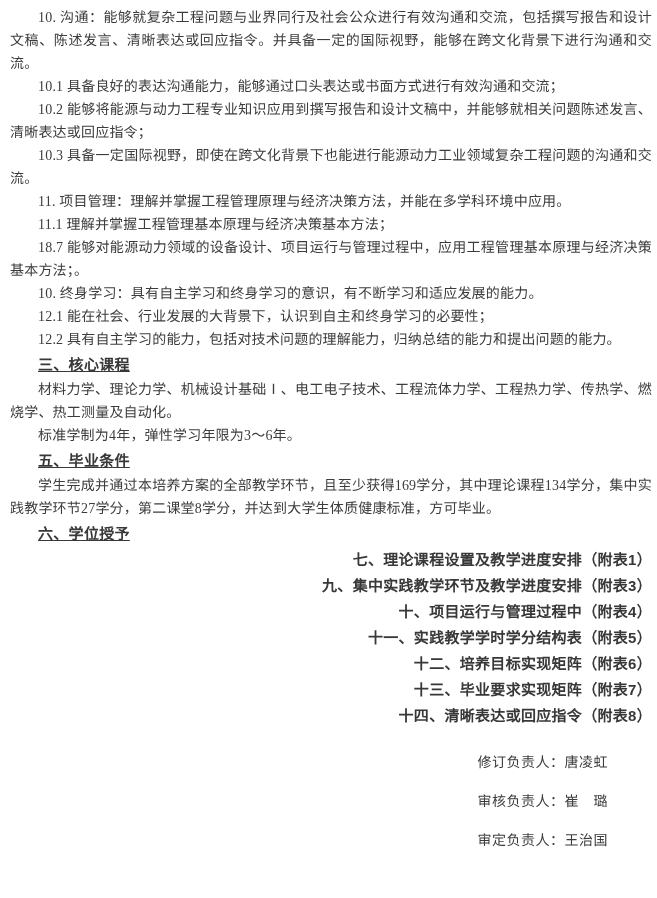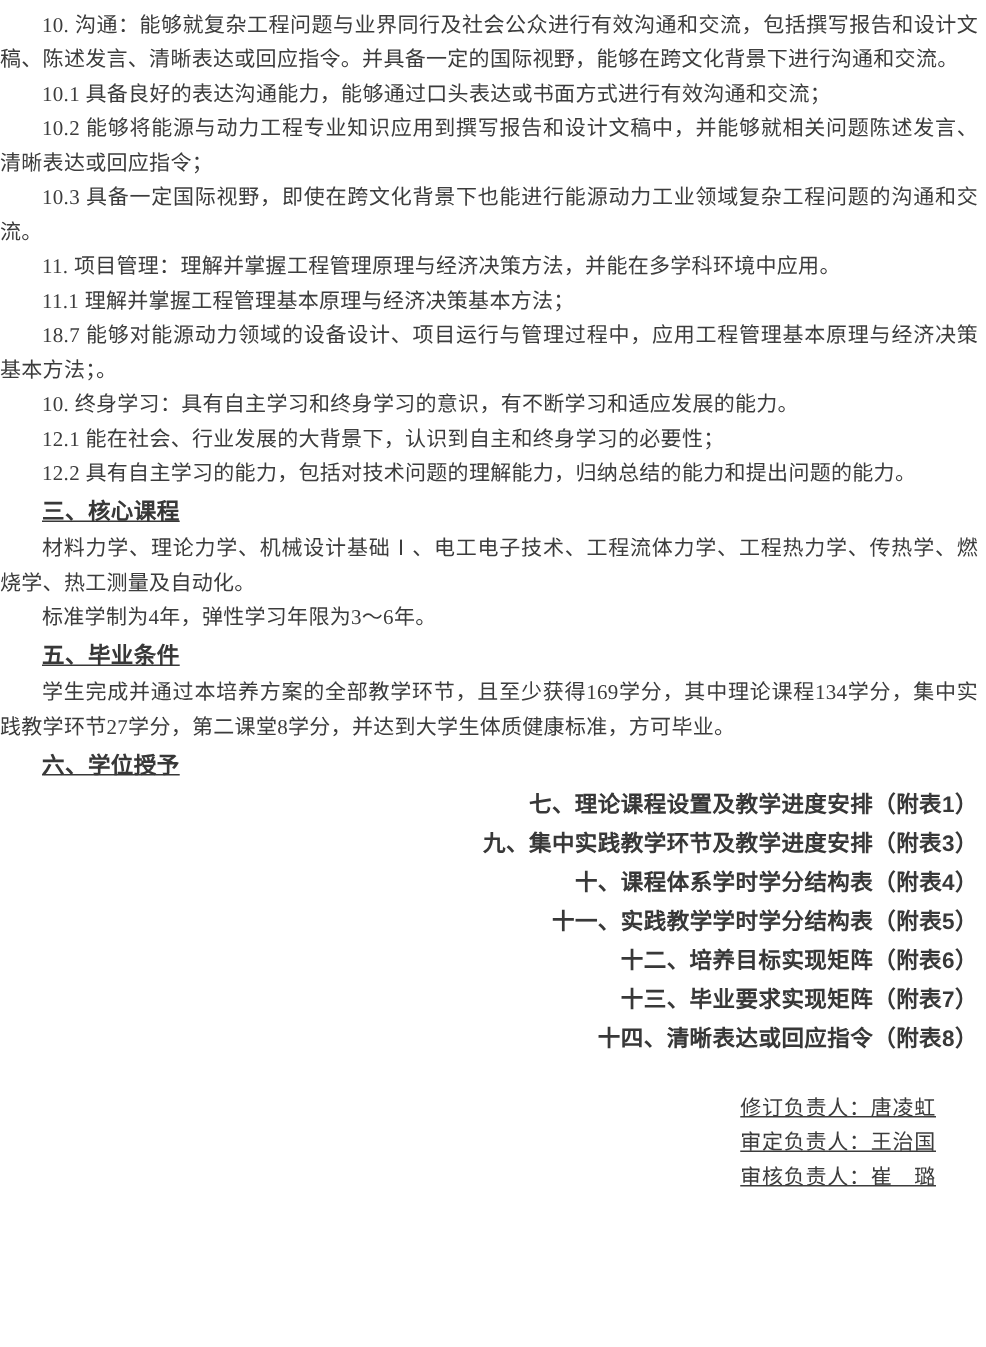--- a/index.html
+++ b/index.html
@@ -11,21 +11,21 @@
     height: 898px;
     background: #ffffff;
     overflow: hidden;
     font-family: "Liberation Serif", serif;
     color: #3c3c3c;
   }
   .page {
     box-sizing: border-box;
     width: 657px;
     height: 898px;
-    padding: 6px 5px 0 0;
+    padding: 6px 5px 0 10px;
     background: #ffffff;
   }
   p.body-para {
     margin: 0;
     font-size: 14px;
     line-height: 23px;
     text-align: justify;
     text-indent: 2em;
     letter-spacing: 0.2px;
     color: #3c3c3c;
@@ -51,26 +51,25 @@
     color: #383838;
     letter-spacing: 0.3px;
     text-align: right;
   }
   .signature-block {
     margin-top: 24px;
     padding-right: 28px;
     text-align: right;
   }
   .signature-line {
-    margin: 0;
+    margin: 16px;
     font-size: 14px;
     line-height: 23px;
     color: #3c3c3c;
     letter-spacing: 0.5px;
-    text-decoration: underline;
   }
 </style>
 </head>
 <body>
 
 <div class="page">
 
   <p class="body-para">10. 沟通：能够就复杂工程问题与业界同行及社会公众进行有效沟通和交流，包括撰写报告和设计文稿、陈述发言、清晰表达或回应指令。并具备一定的国际视野，能够在跨文化背景下进行沟通和交流。</p>
   <p class="body-para">10.1 具备良好的表达沟通能力，能够通过口头表达或书面方式进行有效沟通和交流；</p>
   <p class="body-para">10.2 能够将能源与动力工程专业知识应用到撰写报告和设计文稿中，并能够就相关问题陈述发言、清晰表达或回应指令；</p>
@@ -87,25 +86,25 @@
 
   <p class="body-para">标准学制为4年，弹性学习年限为3～6年。</p>
 
   <h3 class="sec-heading">五、毕业条件</h3>
   <p class="body-para">学生完成并通过本培养方案的全部教学环节，且至少获得169学分，其中理论课程134学分，集中实践教学环节27学分，第二课堂8学分，并达到大学生体质健康标准，方可毕业。</p>
 
   <h3 class="sec-heading">六、学位授予</h3>
 
   <h3 class="att-heading">七、理论课程设置及教学进度安排（附表1）</h3>
   <h3 class="att-heading">九、集中实践教学环节及教学进度安排（附表3）</h3>
-  <h3 class="att-heading">十、课程体系学时学分结构表（附表4）</h3>
+  <h3 class="att-heading">十、项目运行与管理过程中（附表4）</h3>
   <h3 class="att-heading">十一、实践教学学时学分结构表（附表5）</h3>
   <h3 class="att-heading">十二、培养目标实现矩阵（附表6）</h3>
   <h3 class="att-heading">十三、毕业要求实现矩阵（附表7）</h3>
   <h3 class="att-heading">十四、清晰表达或回应指令（附表8）</h3>
 
   <div class="signature-block">
     <p class="signature-line">修订负责人：唐凌虹</p>
+    <p class="signature-line">审核负责人：崔　璐</p>
     <p class="signature-line">审定负责人：王治国</p>
-    <p class="signature-line">审核负责人：崔　璐</p>
   </div>
 
 </div>
 
 </body></html>

